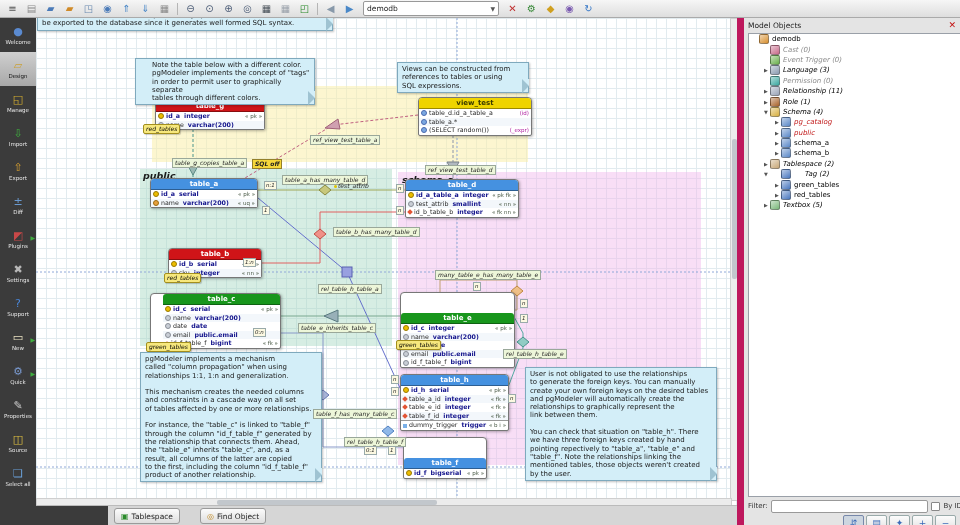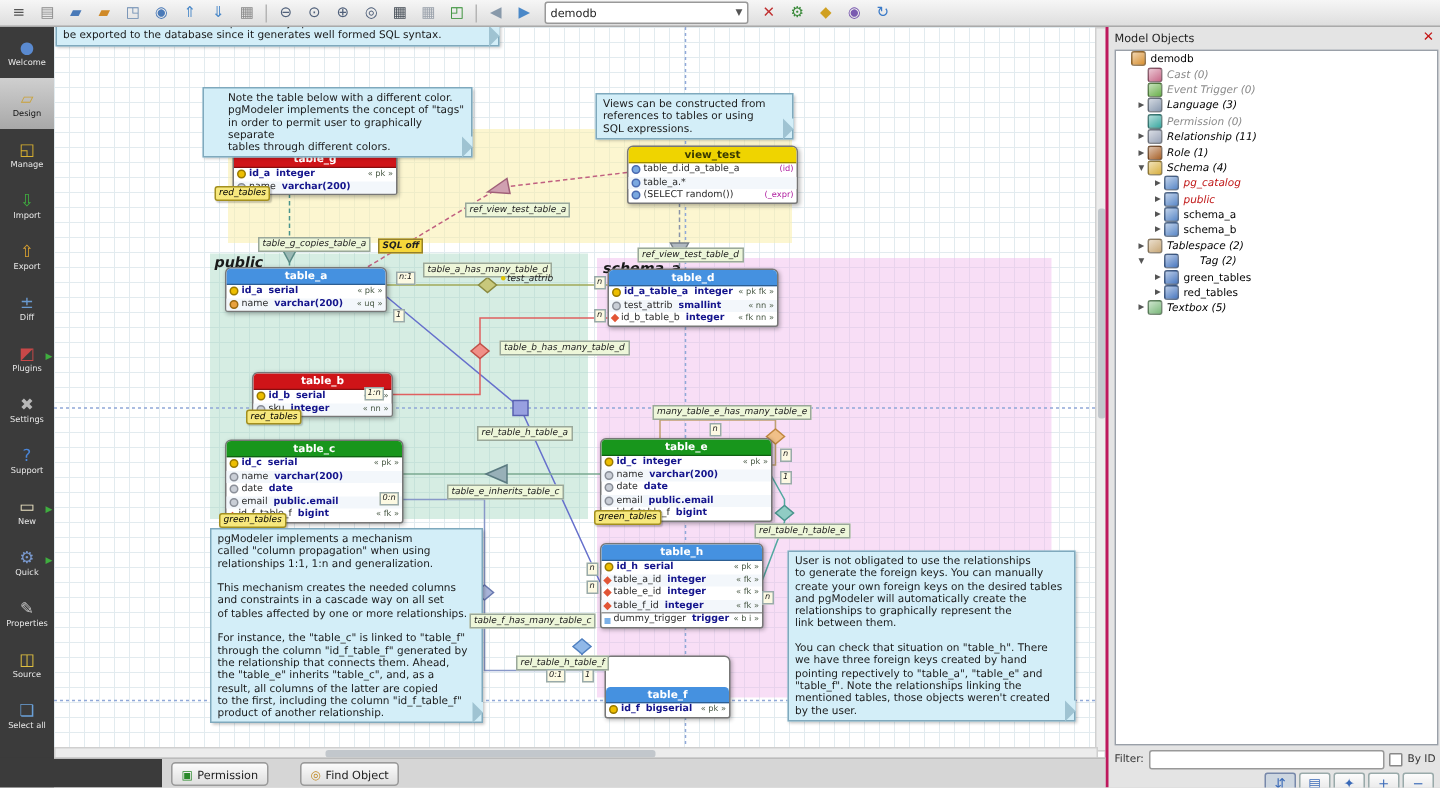--- a/index.html
+++ b/index.html
@@ -53,21 +53,21 @@
   .rlabel.attr{background:transparent;border:none;color:#222;}
   .attrdot{display:inline-block;width:3px;height:3px;background:#e0c400;border-radius:50%;margin-right:1px;}
 
   .textbox{position:absolute;background:#d3eef8;border:1px solid #7fa9bd;font-size:7px;line-height:8.3px;padding:2px 4px;white-space:pre-line;color:#1a1a1a;box-shadow:1px 1px 2px rgba(0,0,0,.25);}
   .textbox:after{content:"";position:absolute;right:-1px;bottom:-1px;width:0;height:0;border-left:7px solid #9fc3d2;border-bottom:7px solid #fff0;border-top:7px solid #d3eef8;transform:rotate(0deg);}
 
   .sbar{position:absolute;background:#ececec;border:1px solid #cfcfcf;}
   .sthumb{position:absolute;background:#c2c7cc;border-radius:2px;}
 
   
-  #panel{position:absolute;left:737px;top:18px;width:223px;height:507px;background:#e4e4e4;border-left:2px solid #be185d;box-sizing:border-box;}
+  #panel{position:absolute;left:737px;top:18px;width:223px;height:507px;background:#e4e4e4;border-left:7px solid #be185d;box-sizing:border-box;}
   #panel-header{height:14px;display:flex;align-items:center;padding:0 4px;font-size:7.5px;color:#222;}
   #panel-close{margin-left:auto;color:#c41212;font-weight:bold;font-size:9px;cursor:default;}
   #tree{position:absolute;left:4px;top:15px;width:214px;height:462px;background:#fff;border:1px solid #9aa0a8;overflow:hidden;}
   .titem{display:flex;align-items:center;height:10.4px;font-size:7px;white-space:nowrap;cursor:default;}
   .titem .exp{width:8px;text-align:center;font-size:5px;color:#555;flex:none;}
   .ticon{width:8px;height:8px;border-radius:2px;margin-right:3px;flex:none;}
   .titem.cat{font-style:italic;}
   .titem.dim{color:#8a8a8a;}
   .titem.redname{color:#c01818;font-style:italic;}
   #filter-row{position:absolute;left:4px;top:481px;width:214px;height:14px;display:flex;align-items:center;font-size:7px;color:#333;gap:3px;}
@@ -269,21 +269,21 @@
           <span class="rcons">« pk »</span>
         </div>
         <div class="trow alt">
           <span class="ric col"></span>
           <span class="rname">sku</span>
           <span class="rtype">integer</span>
           <span class="rcons">« nn »</span>
         </div>
       </div>
       <div class="tag" style="left: 128px; top: 255px;">red_tables</div>
-      <div class="tbl" style="left: 114px; top: 275px; width: 117px;">
+      <div class="tbl" style="left: 114px; top: 275px; width: 117px; padding-left: 12px;">
         <div class="hdr" style="background: linear-gradient(rgb(24, 150, 28), rgb(24, 150, 28)) rgb(24, 150, 28);">table_c</div>
         <div class="trow">
           <span class="ric pk"></span>
           <span class="rname key">id_c</span>
           <span class="rtype">serial</span>
           <span class="rcons">« pk »</span>
         </div>
         <div class="trow alt">
           <span class="ric col"></span>
           <span class="rname">name</span>
@@ -322,21 +322,21 @@
           <span class="rcons">« nn »</span>
         </div>
         <div class="trow">
           <span class="ric fk"></span>
           <span class="rname">id_b_table_b</span>
           <span class="rtype">integer</span>
           <span class="rcons">« fk nn »</span>
         </div>
       </div>
       <div class="tbl" style="left: 364px; top: 274px; width: 113px;">
-        <div class="hdr" style="background: linear-gradient(rgb(24, 150, 28), rgb(24, 150, 28)) rgb(24, 150, 28);">table_e</div>
+        <div class="hdr" style="background: linear-gradient(rgb(24, 150, 28), rgb(24, 150, 28)) rgb(24, 150, 28); margin-top: 20px;">table_e</div>
         <div class="trow">
           <span class="ric pk"></span>
           <span class="rname key">id_c</span>
           <span class="rtype">integer</span>
           <span class="rcons">« pk »</span>
         </div>
         <div class="trow alt">
           <span class="ric col"></span>
           <span class="rname">name</span>
           <span class="rtype">varchar(200)</span>
@@ -351,21 +351,21 @@
           <span class="rname">email</span>
           <span class="rtype">public.email</span>
         </div>
         <div class="trow">
           <span class="ric col"></span>
           <span class="rname">id_f_table_f</span>
           <span class="rtype">bigint</span>
         </div>
       </div>
       <div class="tag" style="left: 360px; top: 322px;">green_tables</div>
-      <div class="tbl" style="left: 364px; top: 344px; width: 107px;">
+      <div class="tbl" style="left: 364px; top: 356px; width: 107px;">
         <div class="hdr" style="background: linear-gradient(rgb(69, 145, 224), rgb(69, 145, 224)) rgb(69, 145, 224);">table_h</div>
         <div class="trow">
           <span class="ric pk"></span>
           <span class="rname key">id_h</span>
           <span class="rtype">serial</span>
           <span class="rcons">« pk »</span>
         </div>
         <div class="trow alt">
           <span class="ric fk"></span>
           <span class="rname">table_a_id</span>
@@ -578,19 +578,19 @@
         <div class="mbtn">−</div>
       </div>
 
   </div>
 
   <div id="statusdark"></div>
   <div id="statusbar"></div>
   <div id="statusdark2"></div>
   <div class="stbtn" style="left:114px;">
     <span style="color:#2a8a2a;font-size:8px;">▣</span>
-    <span>Permission</span>
+    <span>Tablespace</span>
   </div>
   <div class="stbtn" style="left:200px;">
     <span style="color:#c08820;font-size:8px;">◎</span>
     <span>Find Object</span>
   </div>
 </div>
 
 </body></html>

